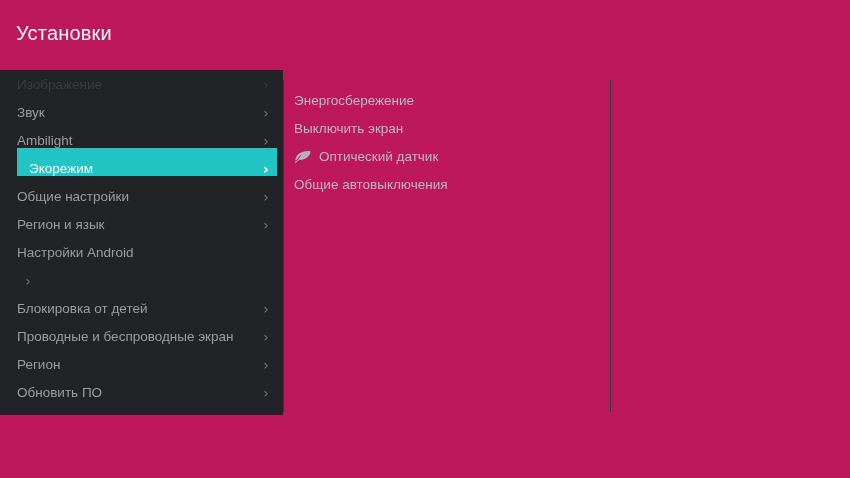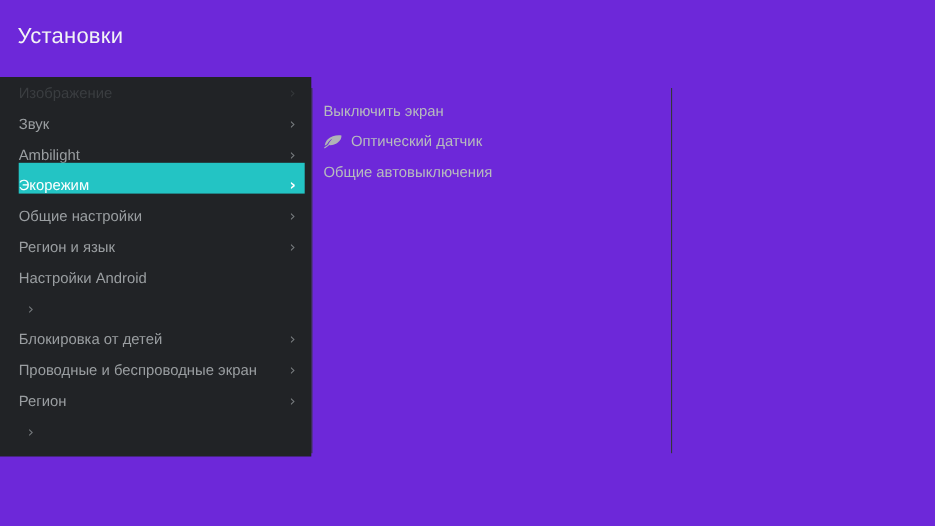--- a/index.html
+++ b/index.html
@@ -4,21 +4,21 @@
 <style>
   html, body {
     margin: 0;
     padding: 0;
     background: #16181a;
   }
   #screen {
     position: relative;
     width: 850px;
     height: 478px;
-    background: #6d28d9;
+    background: #be185d;
     overflow: hidden;
     font-family: "Liberation Sans", "DejaVu Sans", sans-serif;
     -webkit-font-smoothing: antialiased;
   }
 
   
   #header {
     position: absolute;
     left: 0; top: 0;
     width: 850px; height: 70px;
@@ -89,20 +89,21 @@
     font-family: "DejaVu Sans", sans-serif;
   }
   .menu-item.is-faded .label { color: #3a3d40; }
   .menu-item.is-faded .chev  { color: #34373a; }
   .menu-item.is-nochev .chev { visibility: hidden; }
 
   .menu-item.is-selected {
     background: #23c4c4;
     margin-left: 17px;
     margin-right: 6px;
+    padding-left: 12px;
   }
   .menu-item.is-selected .label { color: #ffffff; }
   .menu-item.is-selected .chev  { color: #ffffff; font-weight: 600; }
 
   
   #mid-col {
     position: absolute;
     left: 284px; top: 0;
     width: 326px; height: 345px;
   }
@@ -204,27 +205,31 @@
           </div>
           <div class="menu-item">
             <span class="label">Проводные и беспроводные экран</span>
             <span class="chev">›</span>
           </div>
           <div class="menu-item">
             <span class="label">Регион</span>
             <span class="chev">›</span>
           </div>
           <div class="menu-item">
+            <span class="label">Обновить ПО</span>
             <span class="chev">›</span>
           </div>
         </div>
     </div>
 
     <div id="mid-col">
       <div id="mid-list">
+          <div class="mid-item">
+            <span class="mid-label">Энергосбережение</span>
+          </div>
           <div class="mid-item">
             <span class="mid-label">Выключить экран</span>
           </div>
           <div class="mid-item">
             <span class="leaf-icon">
               <svg width="18" height="14" viewBox="0 0 18 14">
                 <path d="M16.4 1.2 C12.4 0.4 7.2 1.6 4.0 4.6 C2.2 6.3 1.4 8.6 1.2 10.6 L3.4 9.2 C4.2 7.2 5.9 5.4 8.2 4.2 C6.4 5.9 5.0 7.8 4.3 9.6 C8.2 10.9 13.0 8.6 15.3 5.3 C16.2 4.0 16.5 2.5 16.4 1.2 Z" fill="#b0b4b7"></path>
                 <path d="M0.6 12.2 L5.2 8.8 L5.8 9.6 L1.2 13.0 Z" fill="#b0b4b7"></path>
               </svg>
             </span>

